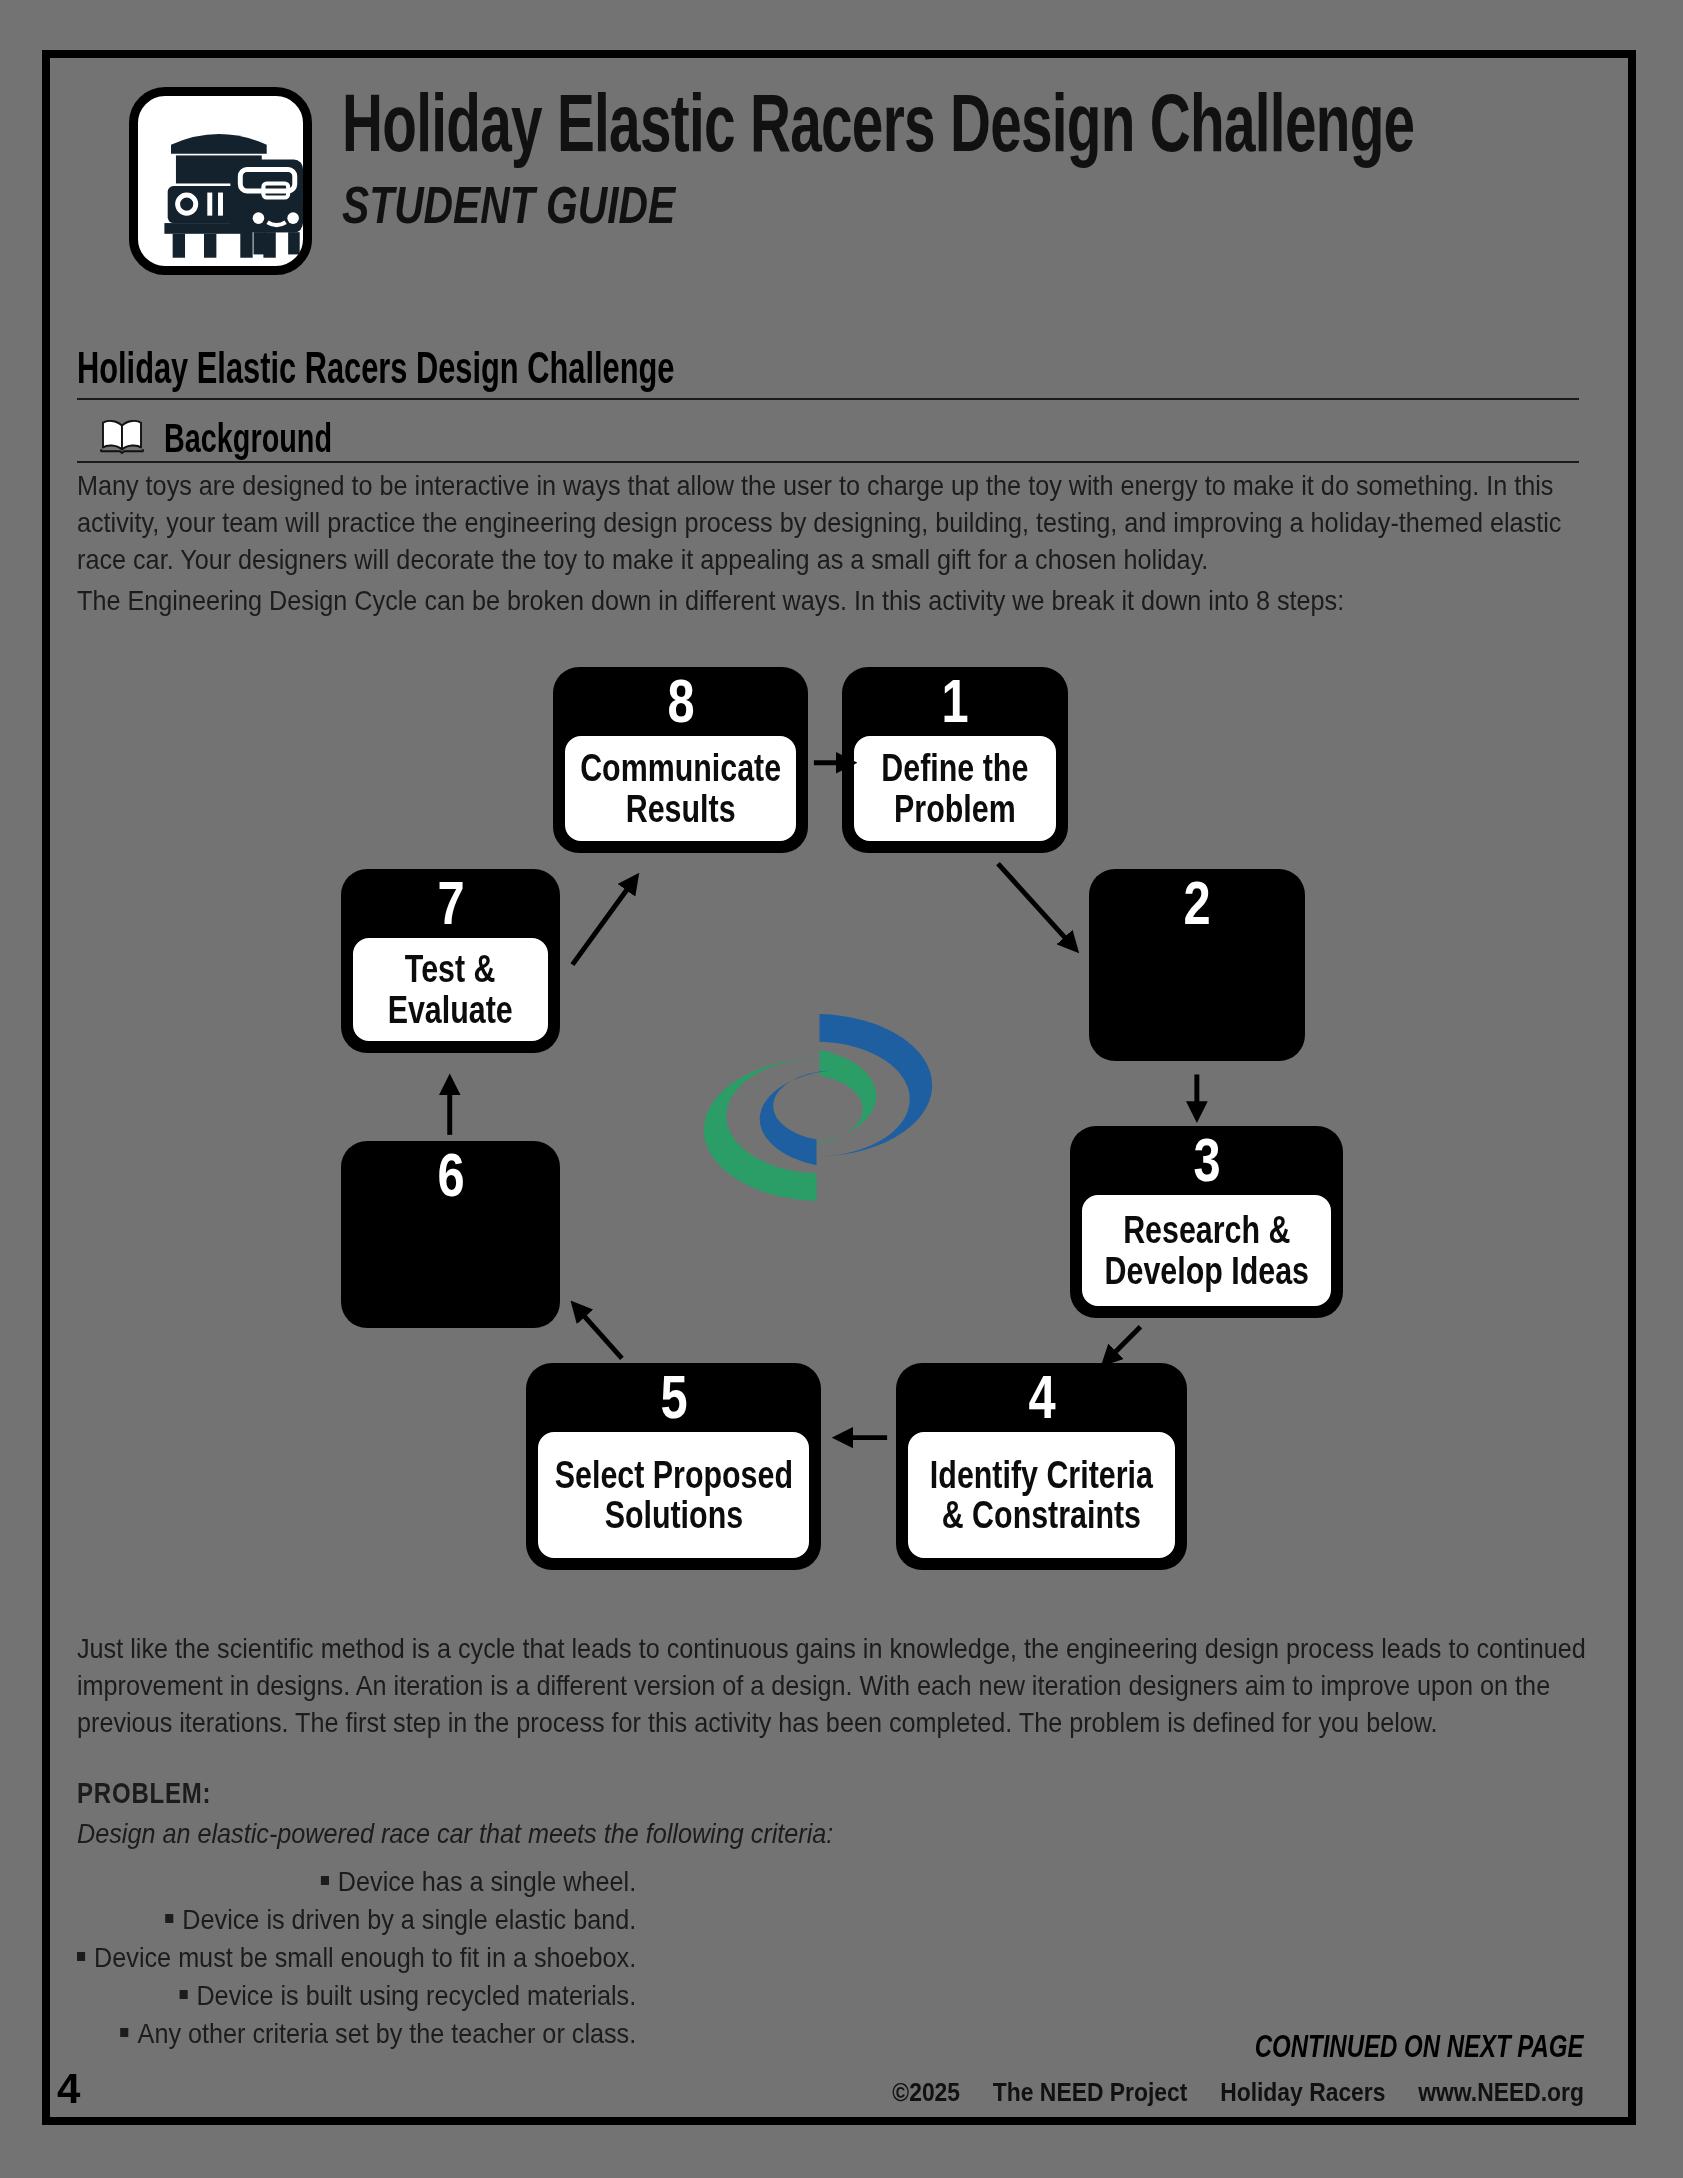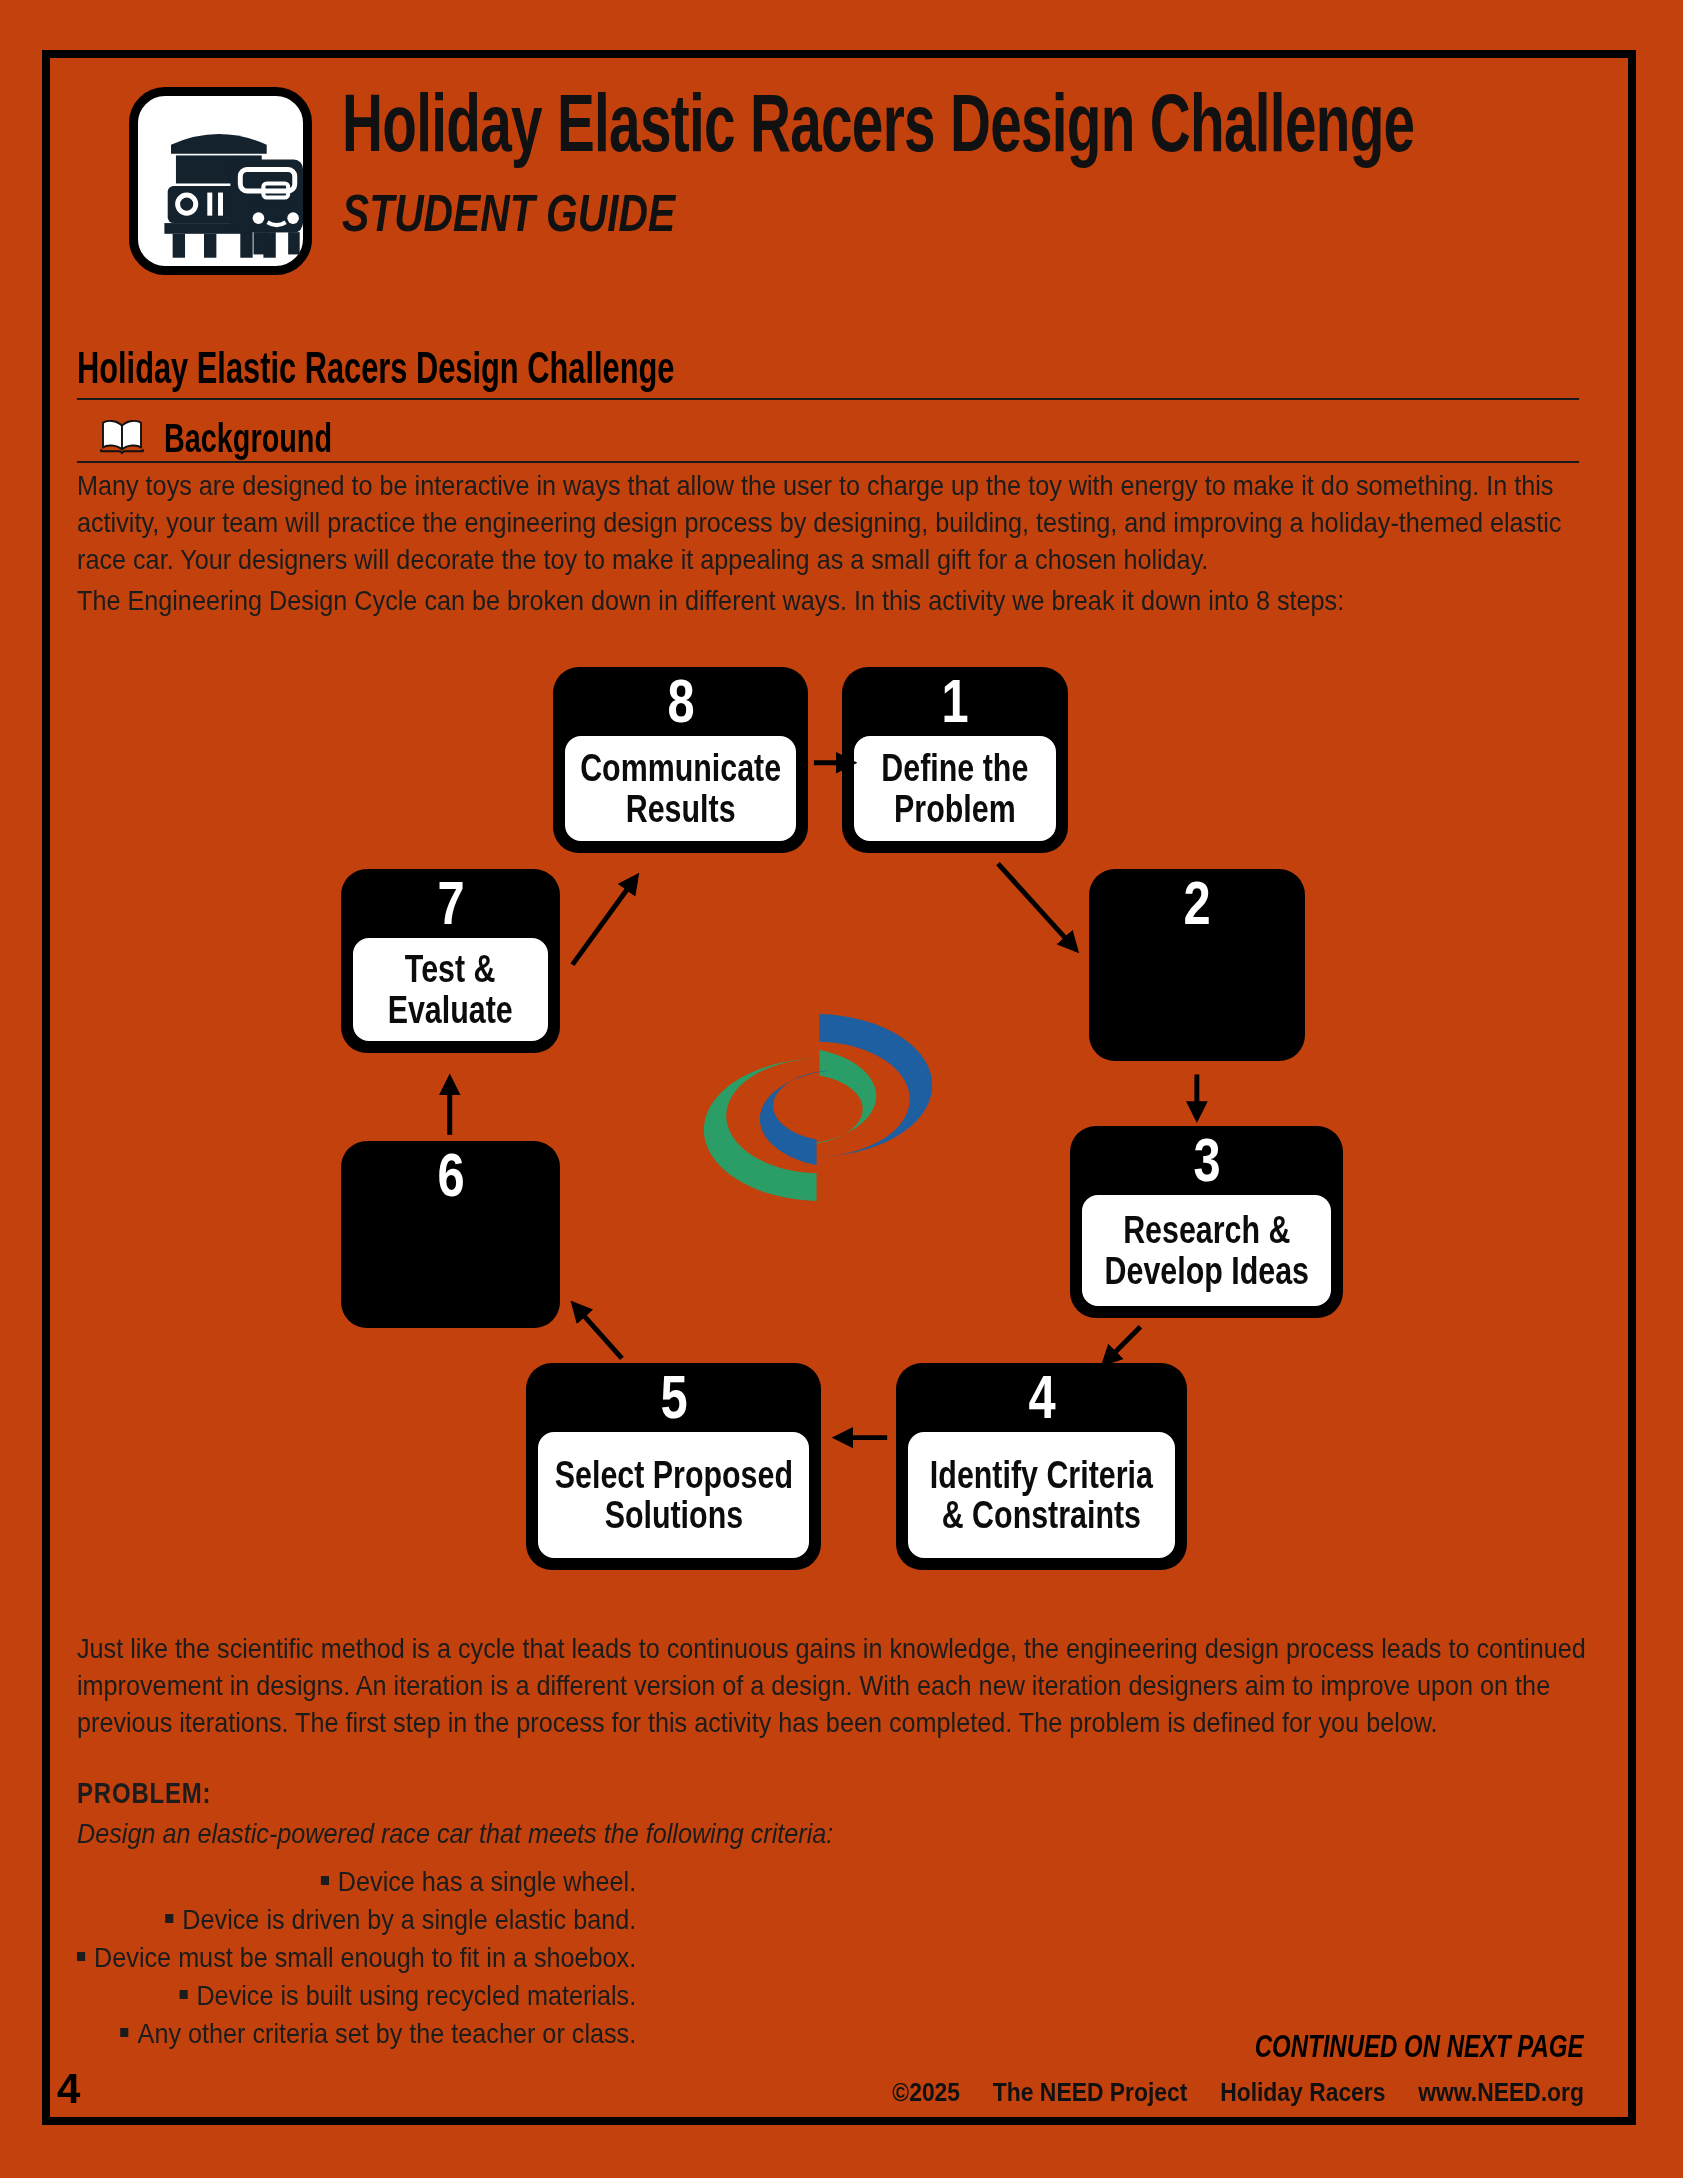--- a/index.html
+++ b/index.html
@@ -1,24 +1,24 @@
 <!DOCTYPE html>
 <html><head>
 <meta charset="utf-8">
 <style>
   html,body{margin:0;padding:0;background:#ffffff;}
-  .page{position:relative;width:1683px;height:2178px;background:#c2410c;font-family:"Liberation Sans",sans-serif;color:#1c1c1c;overflow:hidden;}
+  .page{position:relative;width:1683px;height:2178px;background:#737373;font-family:"Liberation Sans",sans-serif;color:#1c1c1c;overflow:hidden;}
   .frame{position:absolute;left:42px;top:50px;width:1594px;height:2075px;border:8px solid #000;box-sizing:border-box;}
   .abs{position:absolute;}
   .cond{display:inline-block;white-space:nowrap;transform-origin:left center;}
   
   .hicon{position:absolute;left:129px;top:87px;width:183px;height:188px;border:9px solid #000;border-radius:36px;box-sizing:border-box;background:#fff;}
   .title{left:342px;top:77px;font-size:81px;font-weight:800;color:#111;letter-spacing:-1px;}
   .title .cond{transform:scaleX(0.70);}
-  .subtitle{left:342px;top:184px;font-size:51px;font-style:italic;font-weight:600;color:#111;}
+  .subtitle{left:342px;top:176px;font-size:51px;font-style:italic;font-weight:600;color:#111;}
   .subtitle .cond{transform:scaleX(0.80);}
   
   .h2{left:77px;top:343px;font-size:44px;font-weight:800;color:#000;}
   .h2 .cond{transform:scaleX(0.70);}
   .rule{position:absolute;height:2px;background:#1a1a1a;}
   .bg-head{left:164px;top:416px;font-size:40px;font-weight:800;color:#000;}
   .bg-head .cond{transform:scaleX(0.72);}
   
   .bline{display:block;white-space:nowrap;transform:scaleX(0.90);transform-origin:left top;font-size:28px;line-height:37px;color:#1c1c1c;}
   .p1{left:77px;top:467px;}

